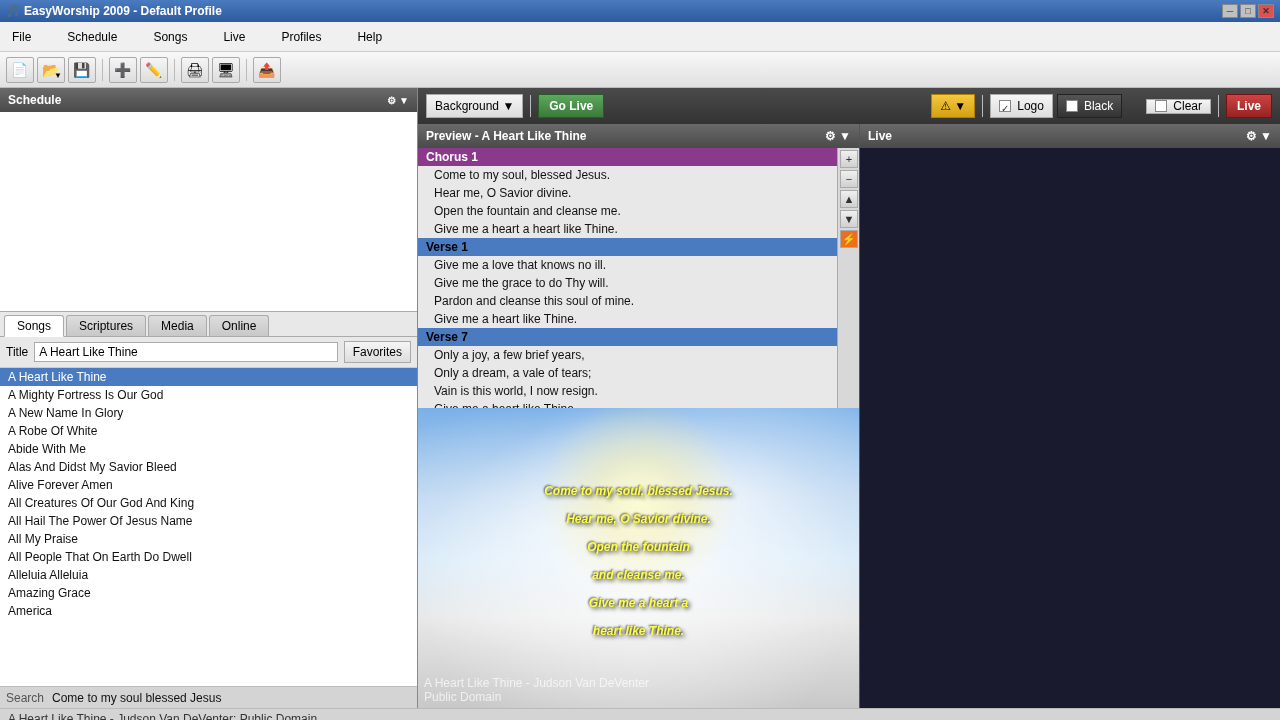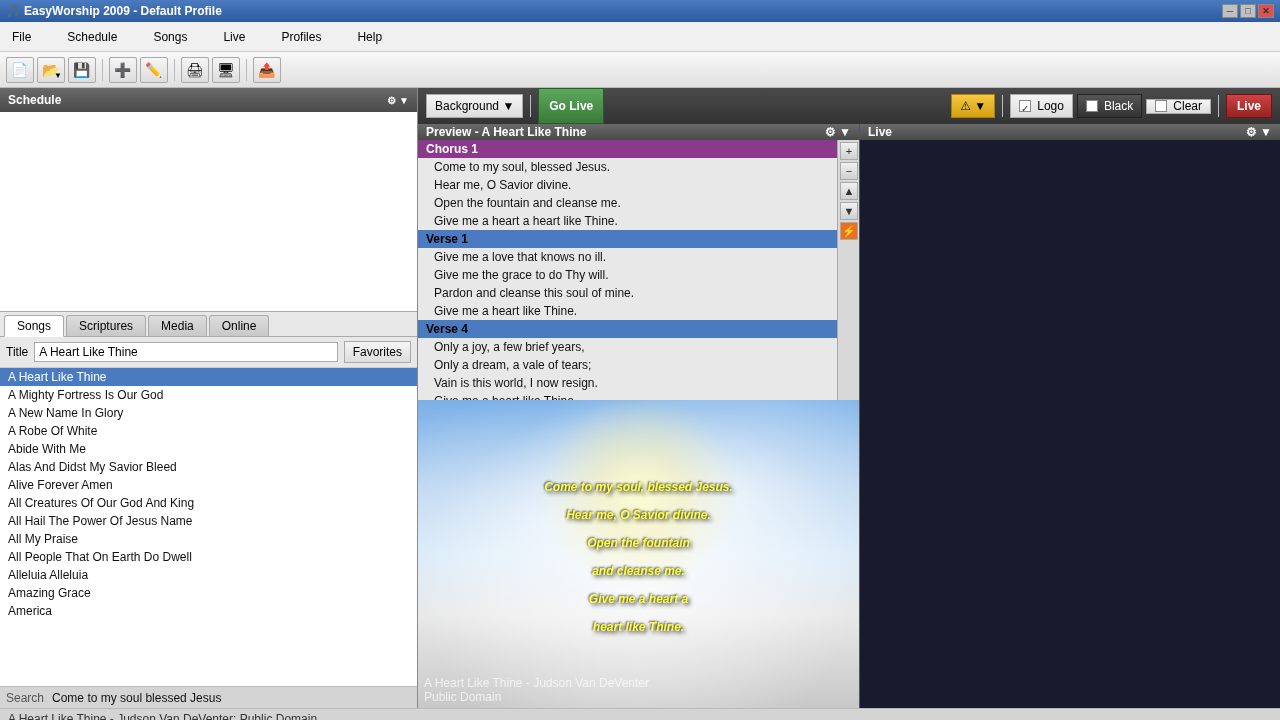--- a/index.html
+++ b/index.html
@@ -167,21 +167,21 @@
       padding: 10px 6px;
       gap: 8px;
       font-size: 12px;
     }
     .bottom-search-label { color: #555; }
     .bottom-search-text { color: #111; }
 
     .preview-header {
       background: linear-gradient(to bottom, #6a6a6a, #4a4a4a);
       color: white;
-      height: 16px;
+      height: 24px;
       display: flex;
       align-items: center;
       padding: 0 8px;
       font-size: 12px;
       font-weight: bold;
     }
 
     .verse-list {
       overflow-y: auto;
       background: #555;
@@ -274,41 +274,41 @@
       gap: 4px;
     }
     .go-live-btn {
       background: linear-gradient(to bottom, #5ca85c, #3a7a3a);
       color: white;
       border: 1px solid #2a5a2a;
       padding: 3px 10px;
       cursor: pointer;
       font-size: 12px;
       font-weight: bold;
-      height: 36px;
+      height: 24px;
     }
     .black-btn {
       background: linear-gradient(to bottom, #555, #333);
       color: white;
       border: 1px solid #222;
       padding: 3px 8px;
       cursor: pointer;
       font-size: 12px;
       height: 24px;
       display: flex; align-items: center; gap: 3px;
     }
     .clear-btn {
       background: linear-gradient(to bottom, #f5f5f5, #ddd);
       color: black;
       border: 1px solid #aaa;
       padding: 3px 8px;
       cursor: pointer;
       font-size: 12px;
       height: 15px;
-      display: flex; align-items: center; gap: 3px;
+      display: flex; align-items: center; gap: 3px; margin-left: 20px;
     }
     .live-btn {
       background: linear-gradient(to bottom, #cc4444, #992222);
       color: white;
       border: 1px solid #771111;
       padding: 3px 10px;
       cursor: pointer;
       font-size: 12px;
       font-weight: bold;
       height: 24px;
@@ -529,21 +529,21 @@
           <div class="verse-header" style="background: rgb(139, 58, 139);">Chorus 1</div>
               <div class="verse-text">Come to my soul, blessed Jesus.</div>
               <div class="verse-text">Hear me, O Savior divine.</div>
               <div class="verse-text">Open the fountain and cleanse me.</div>
               <div class="verse-text">Give me a heart a heart like Thine.</div>
               <div class="verse-selected-header" style="background: rgb(74, 122, 191);">Verse 1</div>
               <div class="verse-text">Give me a love that knows no ill.</div>
               <div class="verse-text">Give me the grace to do Thy will.</div>
               <div class="verse-text">Pardon and cleanse this soul of mine.</div>
               <div class="verse-text">Give me a heart like Thine.</div>
-              <div class="verse-selected-header" style="background: rgb(74, 122, 191);">Verse 4</div>
+              <div class="verse-selected-header" style="background: rgb(74, 122, 191);">Verse 7</div>
               <div class="verse-text">Only a joy, a few brief years,</div>
               <div class="verse-text">Only a dream, a vale of tears;</div>
               <div class="verse-text">Vain is this world, I now resign.</div>
               <div class="verse-text">Give me a heart like Thine.</div>
             </div>
           <div class="side-controls">
             <div class="side-btn">+</div>
             <div class="side-btn">−</div>
             <div class="side-btn">▲</div>
             <div class="side-btn">▼</div>

